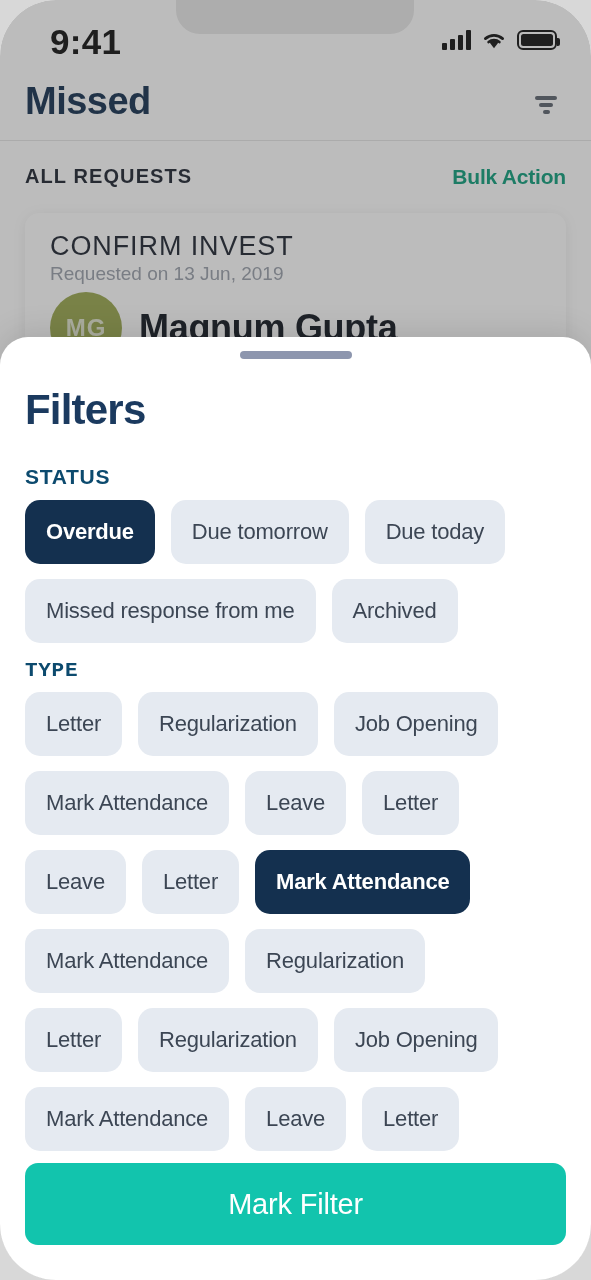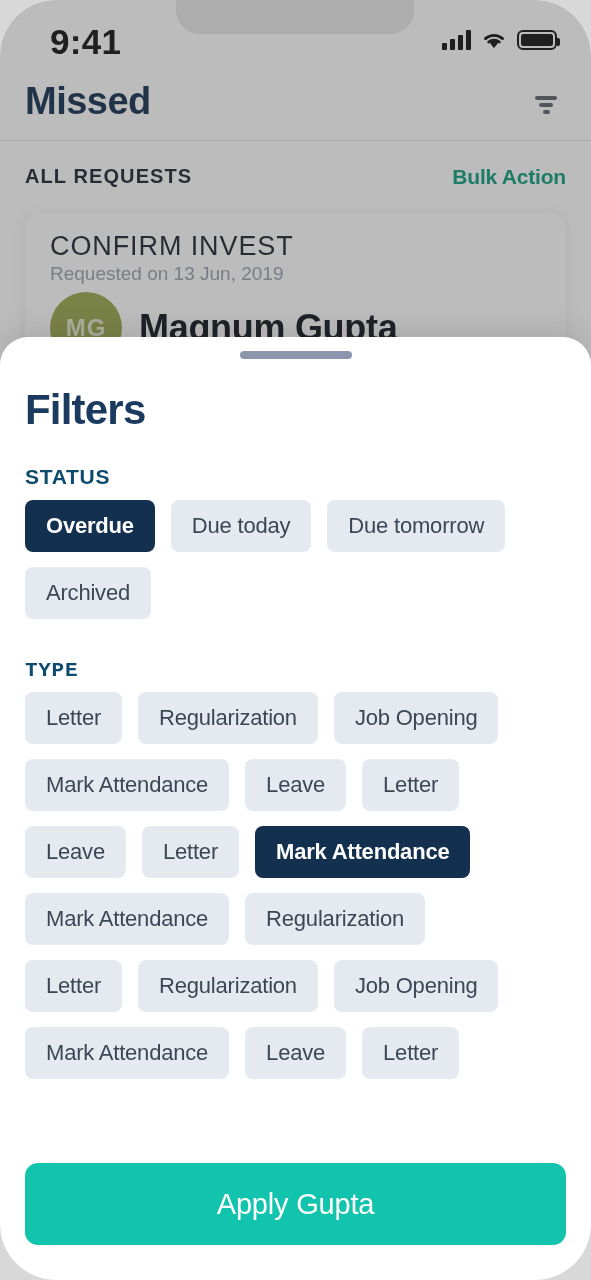--- a/index.html
+++ b/index.html
@@ -153,21 +153,21 @@
   }
   .lbl-status{ top:128px; }
   .lbl-type{ top:322px;font-family:Liberation Mono, monospace; }
 
   .chips{ position:absolute; left:25px; width:545px; }
   .chips-status{ top:163px; }
   .chips-type{ top:355px; }
 
   .chip-row{ display:flex; gap:16px; margin-bottom:15px; }
   .chip{
-    height:52px; border-radius:8px;
+    height:64px; border-radius:15px;
     display:inline-flex; align-items:center; justify-content:center;
     padding:12px 21px;
     background:#e5eaf1; color:#3c4654;
     font-size:22px; font-weight:500; letter-spacing:-0.2px;
     white-space:nowrap;
   }
   .chip.sel{ background:#14304f; color:#ffffff; font-weight:600; }
 
   .apply{
     position:absolute; left:25px; top:826px; width:541px; height:82px;
@@ -235,24 +235,25 @@
     <div class="backdrop-dim"></div>
 
     <div class="sheet">
       <div class="handle"></div>
       <div class="sheet-title">Filters</div>
 
       <div class="section-label lbl-status">STATUS</div>
       <div class="chips chips-status">
           <div class="chip-row">
             <div class="chip sel">Overdue</div>
+            <div class="chip">Due tomorrow</div>
             <div class="chip">Due today</div>
-            <div class="chip">Due tomorrow</div>
-          </div>
-          <div class="chip-row">
+          </div>
+          <div class="chip-row">
+            <div class="chip">Missed response from me</div>
             <div class="chip">Archived</div>
           </div>
         </div>
 
       <div class="section-label lbl-type">TYPE</div>
       <div class="chips chips-type">
           <div class="chip-row">
             <div class="chip">Letter</div>
             <div class="chip">Regularization</div>
             <div class="chip">Job Opening</div>
@@ -276,17 +277,17 @@
             <div class="chip">Regularization</div>
             <div class="chip">Job Opening</div>
           </div>
           <div class="chip-row">
             <div class="chip">Mark Attendance</div>
             <div class="chip">Leave</div>
             <div class="chip">Letter</div>
           </div>
         </div>
 
-      <button class="apply">Apply Gupta</button>
+      <button class="apply">Mark Filter</button>
     </div>
 
   </div>
 </div>
 
 </body></html>

